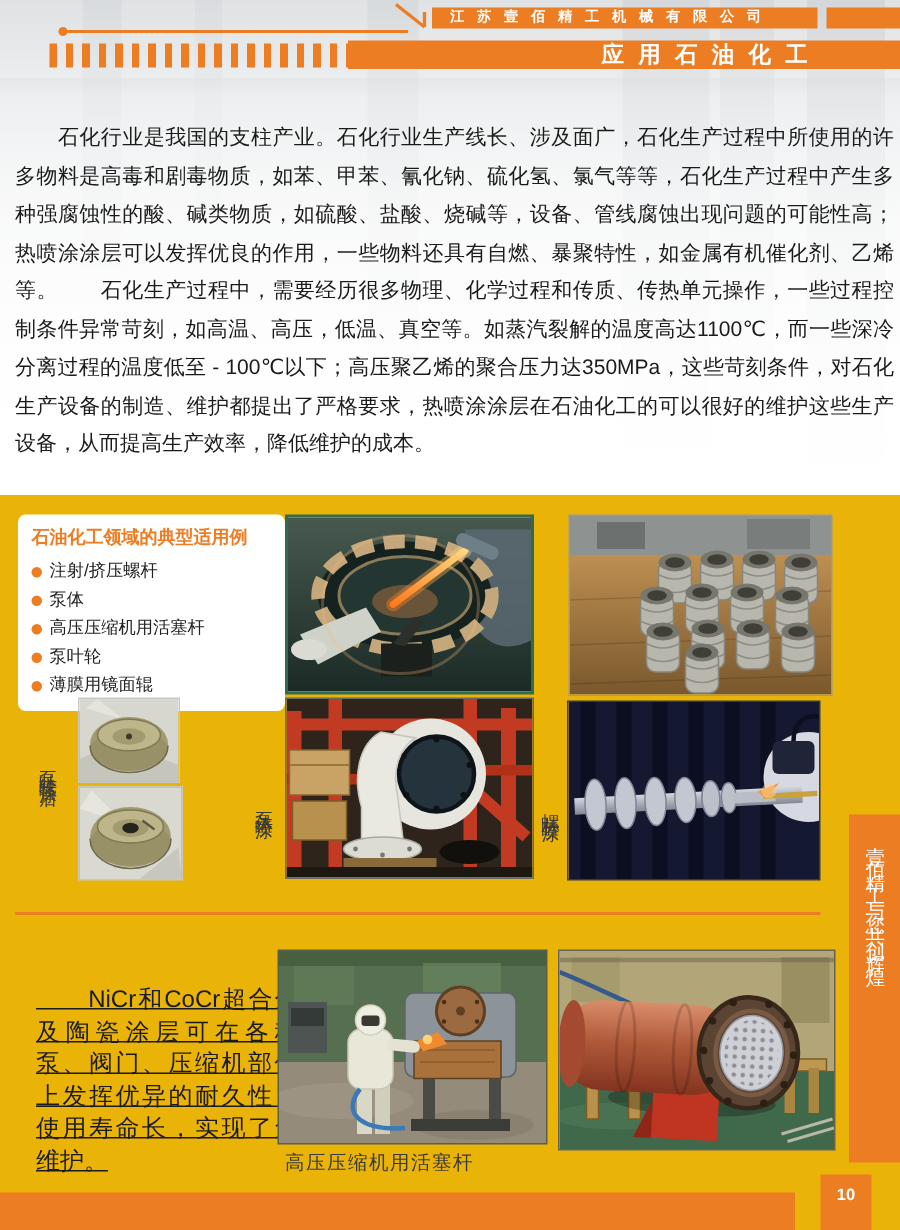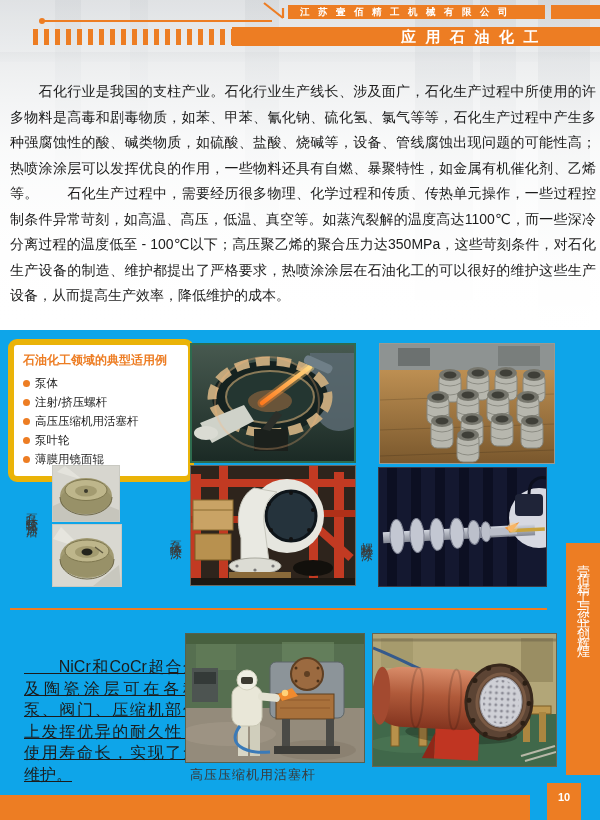--- a/index.html
+++ b/index.html
@@ -1,16 +1,16 @@
 <!DOCTYPE html>
 <html><head>
 <meta charset="utf-8">
 <style>
   html,body{margin:0;padding:0;background:#ffffff;}
-  .page{position:relative;width:600px;height:820px;margin:0 auto;background:#0ea5e9;overflow:hidden;
+  .page{position:relative;width:600px;height:820px;margin:0 auto;background:#eab308;overflow:hidden;
         font-family:"Liberation Sans","DejaVu Sans",sans-serif;}
   
   .bgwrap{position:absolute;left:0;top:0;width:600px;height:330px;overflow:hidden;}
   .bgbase{position:absolute;inset:0;background:linear-gradient(#c9cdd1,#e9ebec 55%,#ffffff);}
   .tower{position:absolute;top:0;background:linear-gradient(#8f979e,#c7ccd0);}
   .t1{left:55px;width:26px;height:180px;opacity:.22;}
   .t2{left:245px;width:34px;height:240px;opacity:.25;}
   .t3{left:415px;width:58px;height:300px;opacity:.33;}
   .t4{left:480px;width:36px;height:260px;opacity:.28;}
   .t5{left:538px;width:52px;height:330px;opacity:.35;}
@@ -28,21 +28,21 @@
   .ticks{position:absolute;left:33px;top:29px;width:200px;height:16px;
       background:repeating-linear-gradient(to right,#ED7D23 0 5px,rgba(0,0,0,0) 5px 11px);}
   .banner{position:absolute;left:232px;top:27px;width:368px;height:19px;background:#ED7D23;
       color:#fff;font-size:15px;font-weight:bold;letter-spacing:9.5px;line-height:19px;
       text-align:right;padding-right:52px;box-sizing:border-box;white-space:nowrap;}
   
   .intro{position:absolute;left:10px;top:79px;width:586px;font-size:14px;line-height:25.5px;
       color:#1b1b1b;text-align:justify;}
   
   .appbox{position:absolute;left:8px;top:339px;width:186px;box-sizing:border-box;
-      border:6px solid #eab308;border-radius:9px;background:#fff;padding:7px 6px 7px 9px;}
+      border:4px solid #eab308;border-radius:9px;background:#fff;padding:7px 6px 7px 9px;}
   .appbox h3{margin:0 0 5px 0;font-size:12px;color:#ED7D23;font-weight:bold;}
   .appbox ul{margin:0;padding:0;list-style:none;}
   .appbox li{font-size:11.5px;color:#222;line-height:19px;display:flex;align-items:center;}
   .dot{display:inline-block;width:7px;height:7px;border-radius:50%;background:#ED7D23;margin-right:5px;flex:0 0 auto;}
   
   .ph{position:absolute;overflow:hidden;}
   .ph svg{display:block;}
   .ph-flame{left:190px;top:343px;border:2px solid #2E6B4F;}
   .ph-screws{left:379px;top:343px;border:1px solid #9a9a92;}
   .ph-imp1{left:52px;top:465px;border:1px solid #c9c9c2;}
@@ -100,25 +100,25 @@
     <span>应用石油化工</span>
   </div>
 
   <div class="intro">　　石化行业是我国的支柱产业。石化行业生产线长、涉及面广，石化生产过程中所使用的许多物料是高毒和剧毒物质，如苯、甲苯、氰化钠、硫化氢、氯气等等，石化生产过程中产生多种强腐蚀性的酸、碱类物质，如硫酸、盐酸、烧碱等，设备、管线腐蚀出现问题的可能性高；热喷涂涂层可以发挥优良的作用，一些物料还具有自燃、暴聚特性，如金属有机催化剂、乙烯等。　　石化生产过程中，需要经历很多物理、化学过程和传质、传热单元操作，一些过程控制条件异常苛刻，如高温、高压，低温、真空等。如蒸汽裂解的温度高达1100℃，而一些深冷分离过程的温度低至 - 100℃以下；高压聚乙烯的聚合压力达350MPa，这些苛刻条件，对石化生产设备的制造、维护都提出了严格要求，热喷涂涂层在石油化工的可以很好的维护这些生产设备，从而提高生产效率，降低维护的成本。</div>
 
   <div class="appbox">
     <h3>石油化工领域的典型适用例</h3>
     <ul>
       <li>
           <span class="dot"></span>
-          <span>泵体</span>
+          <span>注射/挤压螺杆</span>
         </li>
       <li>
           <span class="dot"></span>
-          <span>注射/挤压螺杆</span>
+          <span>泵体</span>
         </li>
       <li>
           <span class="dot"></span>
           <span>高压压缩机用活塞杆</span>
         </li>
       <li>
           <span class="dot"></span>
           <span>泵叶轮</span>
         </li>
       <li>

